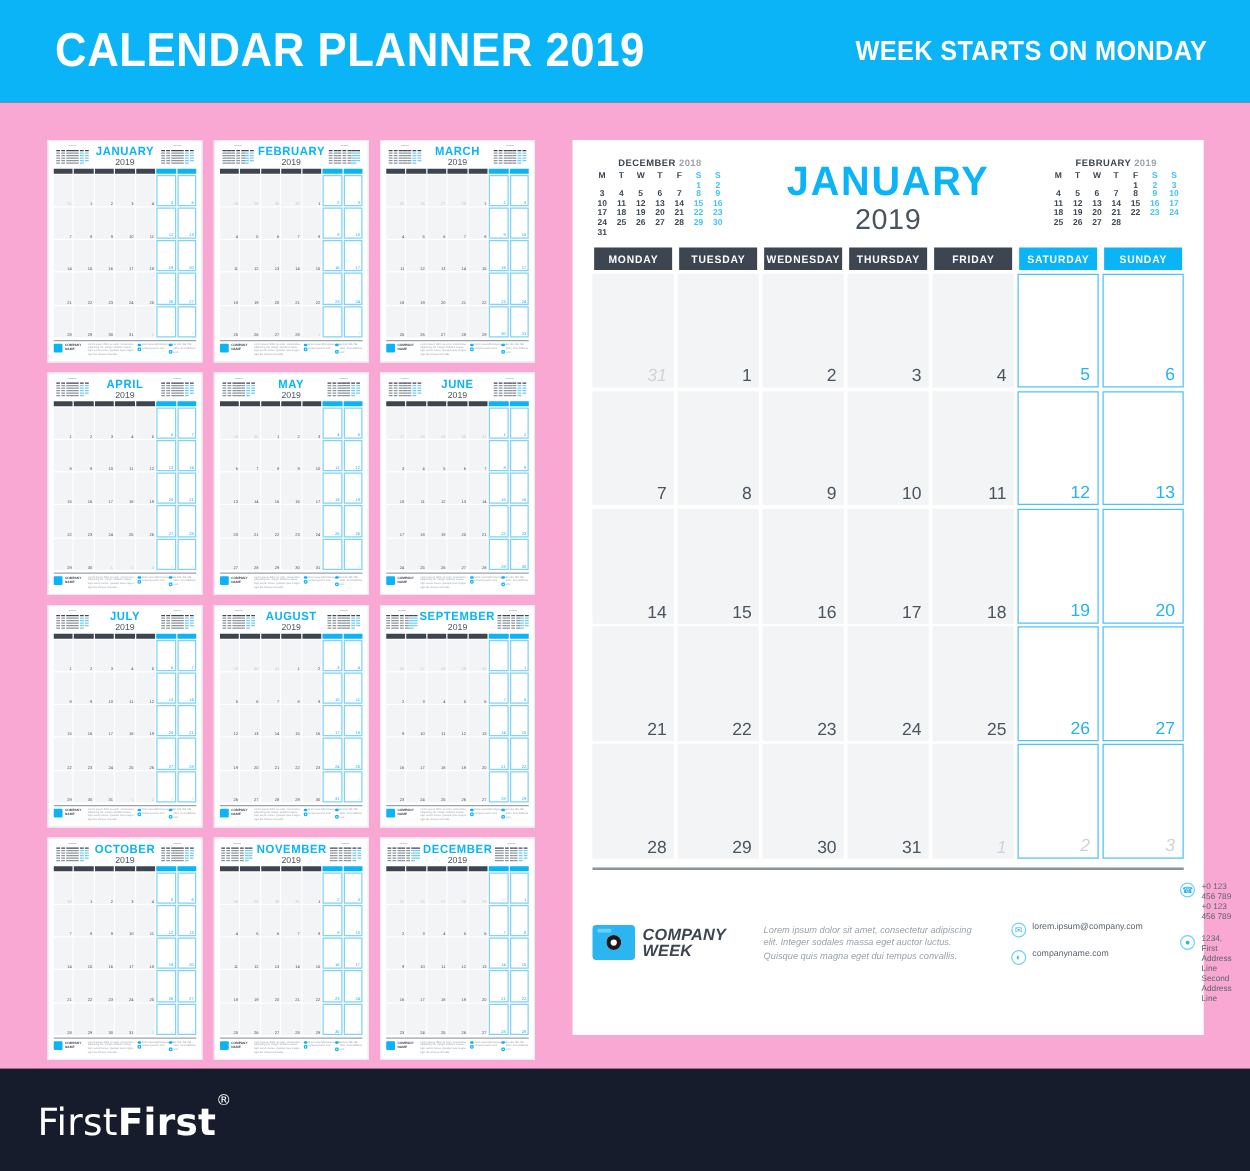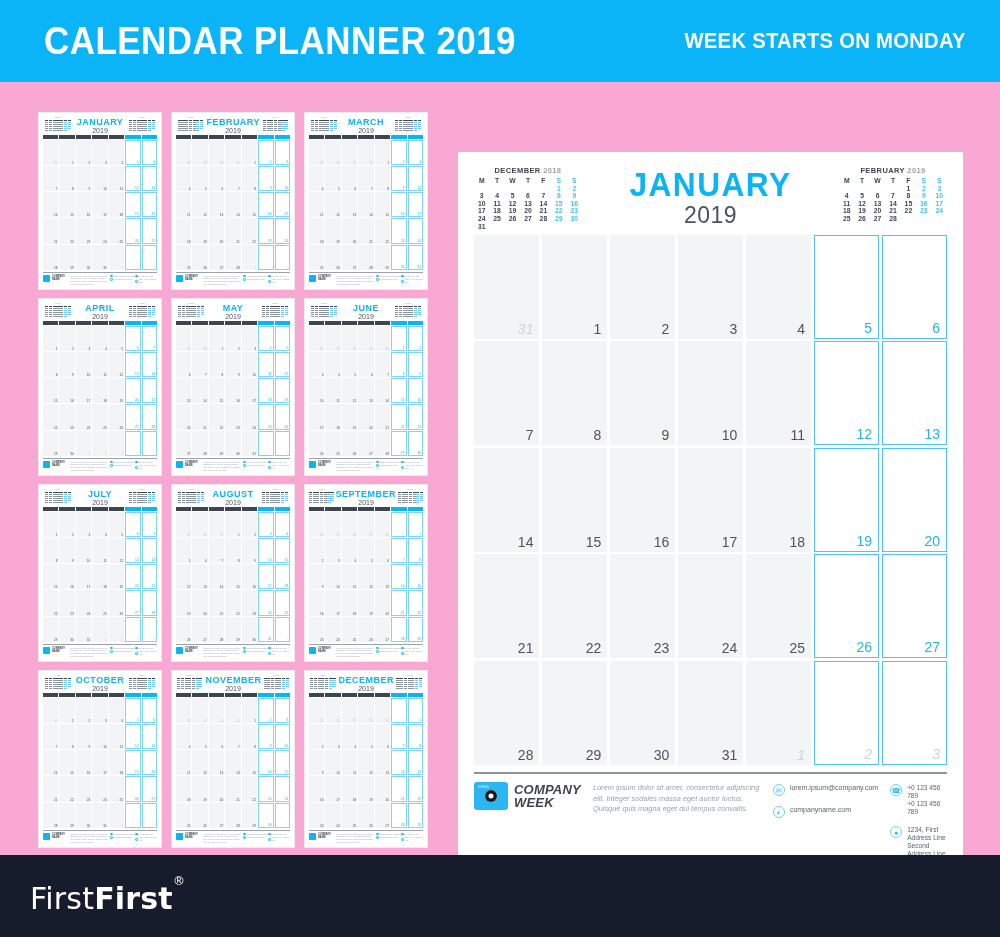--- a/index.html
+++ b/index.html
@@ -109,22 +109,22 @@
   .t-lorem{ font-size:2.1px; color:#9aa3ab; line-height:2.8px; width:40px; }
   .t-contact{ font-size:2.1px; color:#9aa3ab; line-height:3.4px; width:23px; }
   .t-contact div{ display:flex; gap:1px; align-items:center; }
   .t-dot{ width:2.4px; height:2.4px; border-radius:50%; border:.4px solid #0bb3f7; flex:none;}
 
   
   #main-panel{
     position:absolute; left:458px; top:30px;
     width:505px; height:716px;
     background:#ffffff;
-    padding:14px 16px 10px 16px;
-    display:flex; flex-direction:column;margin-top:40px;
+    padding:14px 16px 24px 16px;
+    display:flex; flex-direction:column;
   }
 
   
   #panel-header{ display:flex; align-items:flex-start; justify-content:space-between; height:66px;}
   .mini-cal{ width:108px; }
   .mini-cal-title{
     text-align:center; font-size:7.5px; font-weight:bold; color:#3d4650;
     letter-spacing:.4px; white-space:nowrap; margin-bottom:2px;
   }
   .mini-cal-title .yr{ color:#9aa3ab; font-weight:bold; }
@@ -169,21 +169,21 @@
     position:absolute; right:6px; bottom:2px;
     font-size:14px; color:#4a545f; font-weight:normal; line-height:16px;
   }
   .cell.we .num{ color:#22b4f0; }
   .cell .num.out{ color:#cfd3d7; font-style:italic; }
   .cell.we .num.out{ color:#cfd3d7; font-style:italic; }
 
   
   #panel-footer{
     border-top:2px solid #8b949d; margin-top:7px; padding-top:8px;
-    display:flex; align-items:flex-start; gap:12px;
+    display:flex; align-items:center; gap:30px;
   }
   #logo-block{ display:flex; align-items:center; gap:6px; flex:none;}
   #logo-mark{
     width:34px; height:28px; background:#2bb6f2; border-radius:3px;
     position:relative; flex:none;
   }
   #logo-mark:before{
     content:""; position:absolute; left:4px; top:2.5px; width:11px;height:3.5px;
     background:#6fd0f8; border-radius:1px;
   }
@@ -3617,20 +3617,29 @@
                 <td>28</td>
                 <td></td>
                 <td class="we"></td>
                 <td class="we"></td>
               </tr>
             </tbody>
         </table>
       </div>
     </div>
 
+    <div id="weekday-strip">
+        <div class="wd">MONDAY</div>
+        <div class="wd">TUESDAY</div>
+        <div class="wd">WEDNESDAY</div>
+        <div class="wd">THURSDAY</div>
+        <div class="wd">FRIDAY</div>
+        <div class="wd we">SATURDAY</div>
+        <div class="wd we">SUNDAY</div>
+      </div>
 
     <div id="day-grid">
         <div class="cell">
           <span class="num out">31</span>
         </div>
         <div class="cell">
           <span class="num">1</span>
         </div>
         <div class="cell">
           <span class="num">2</span>

